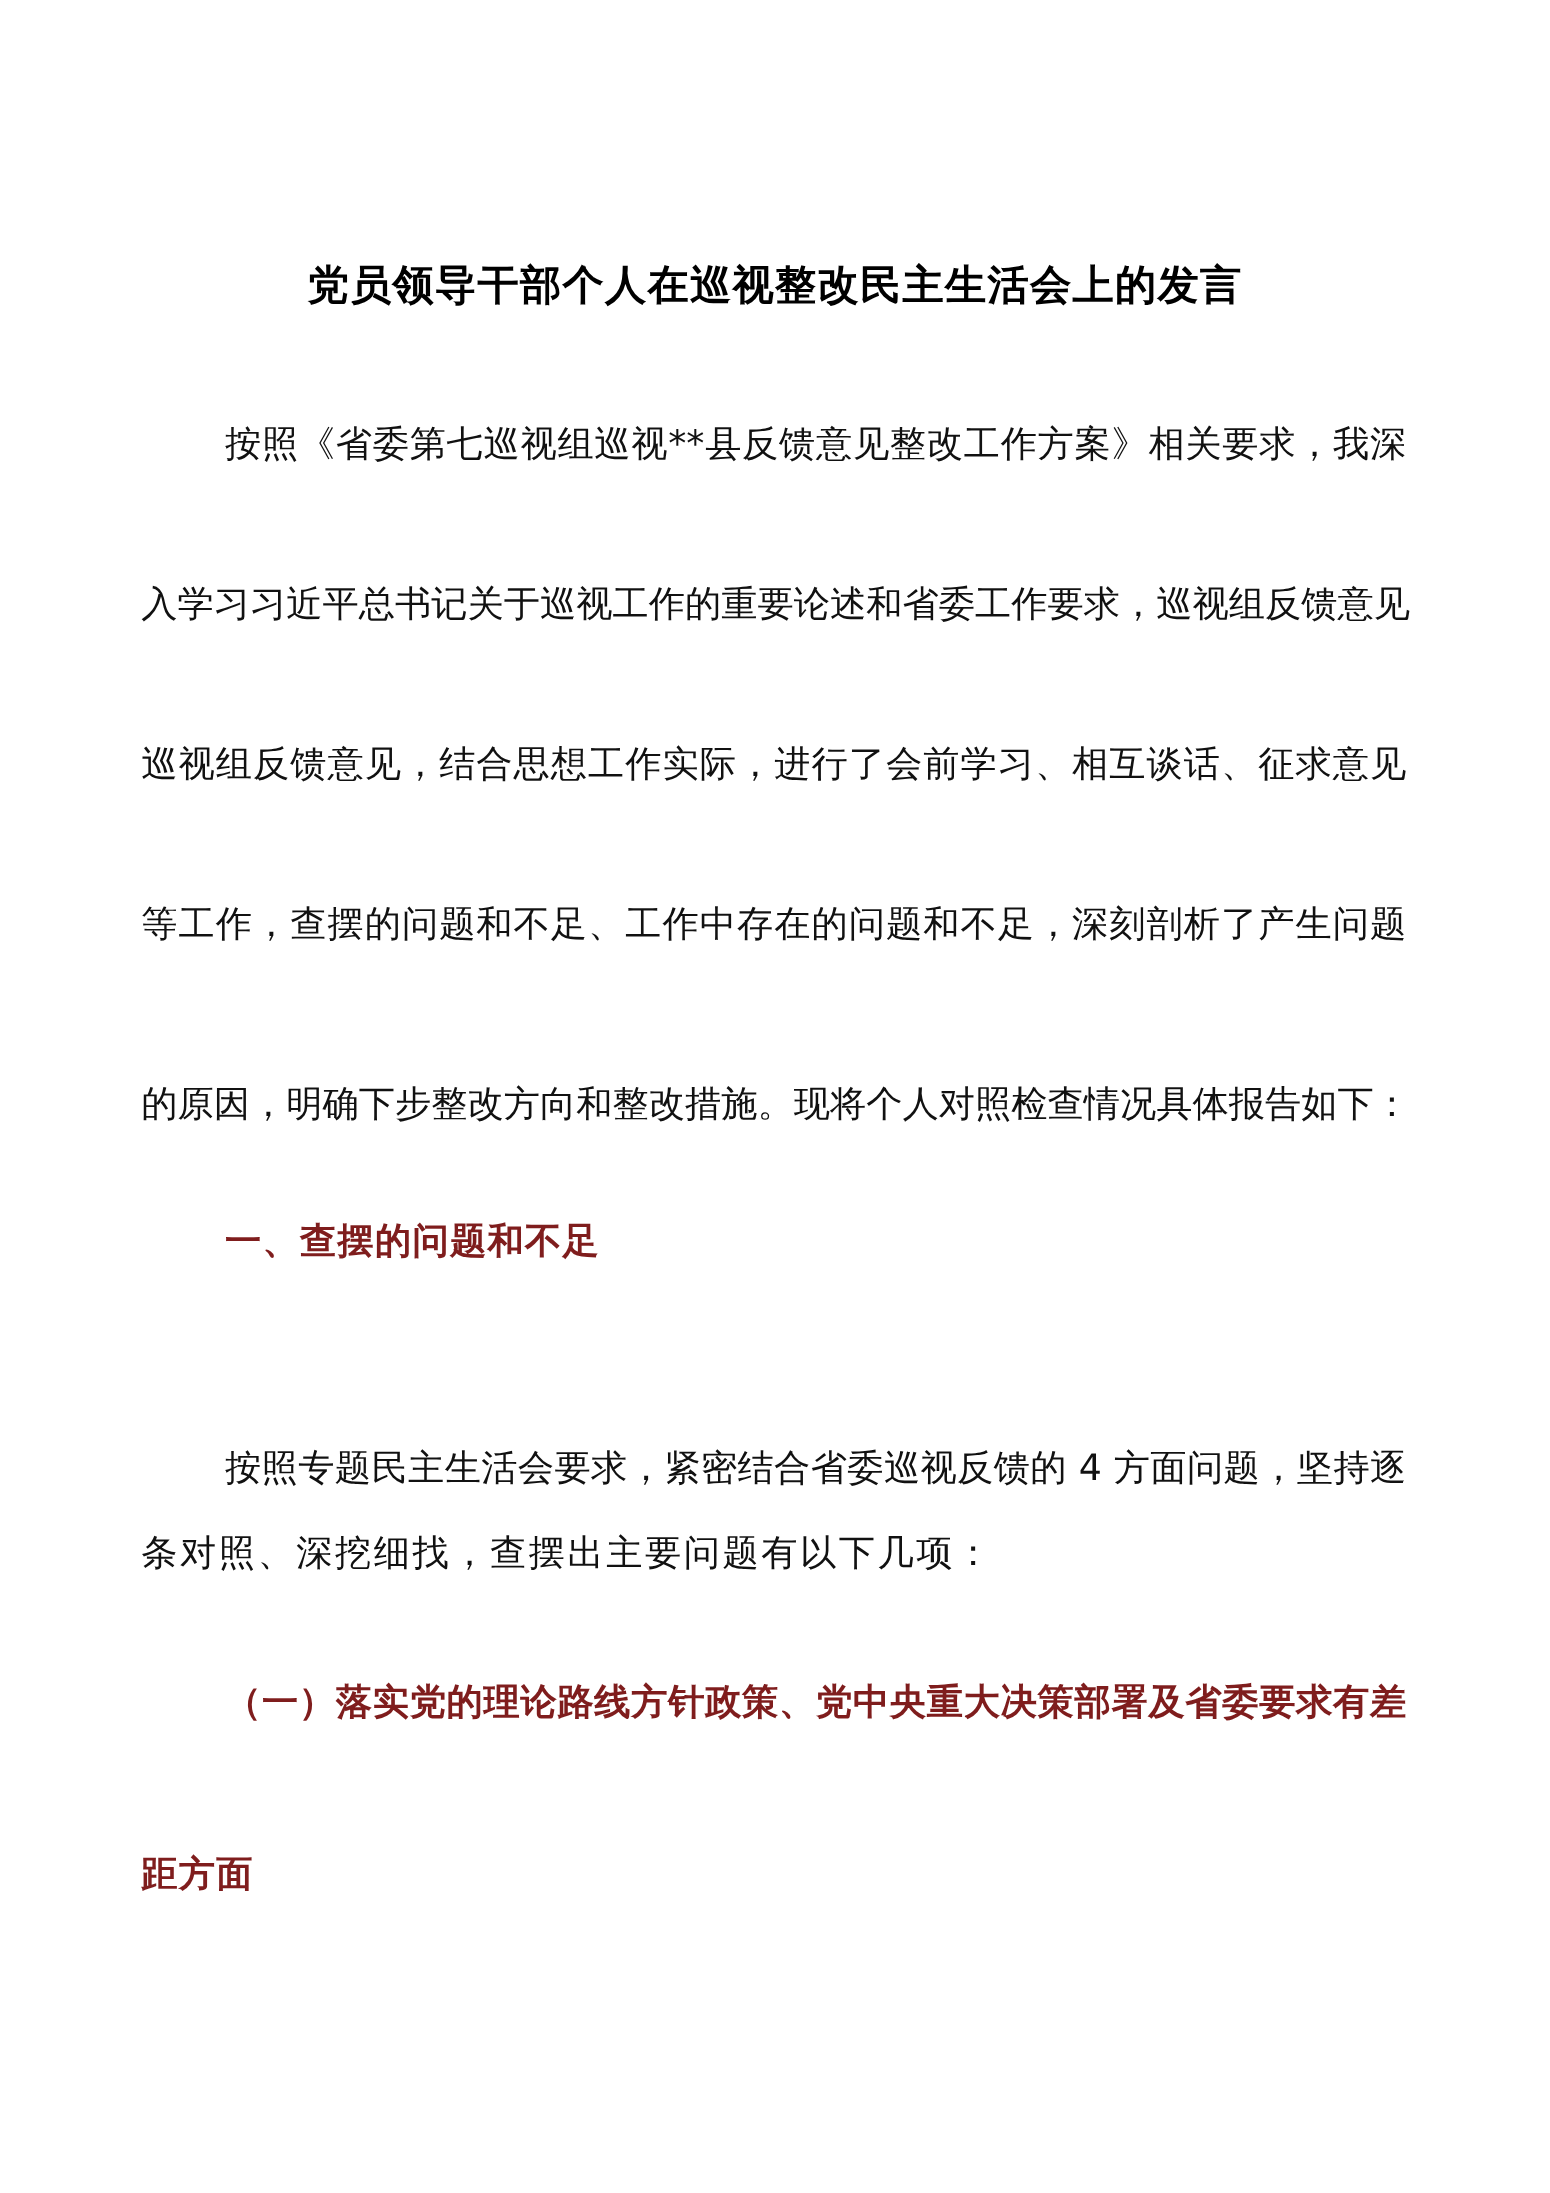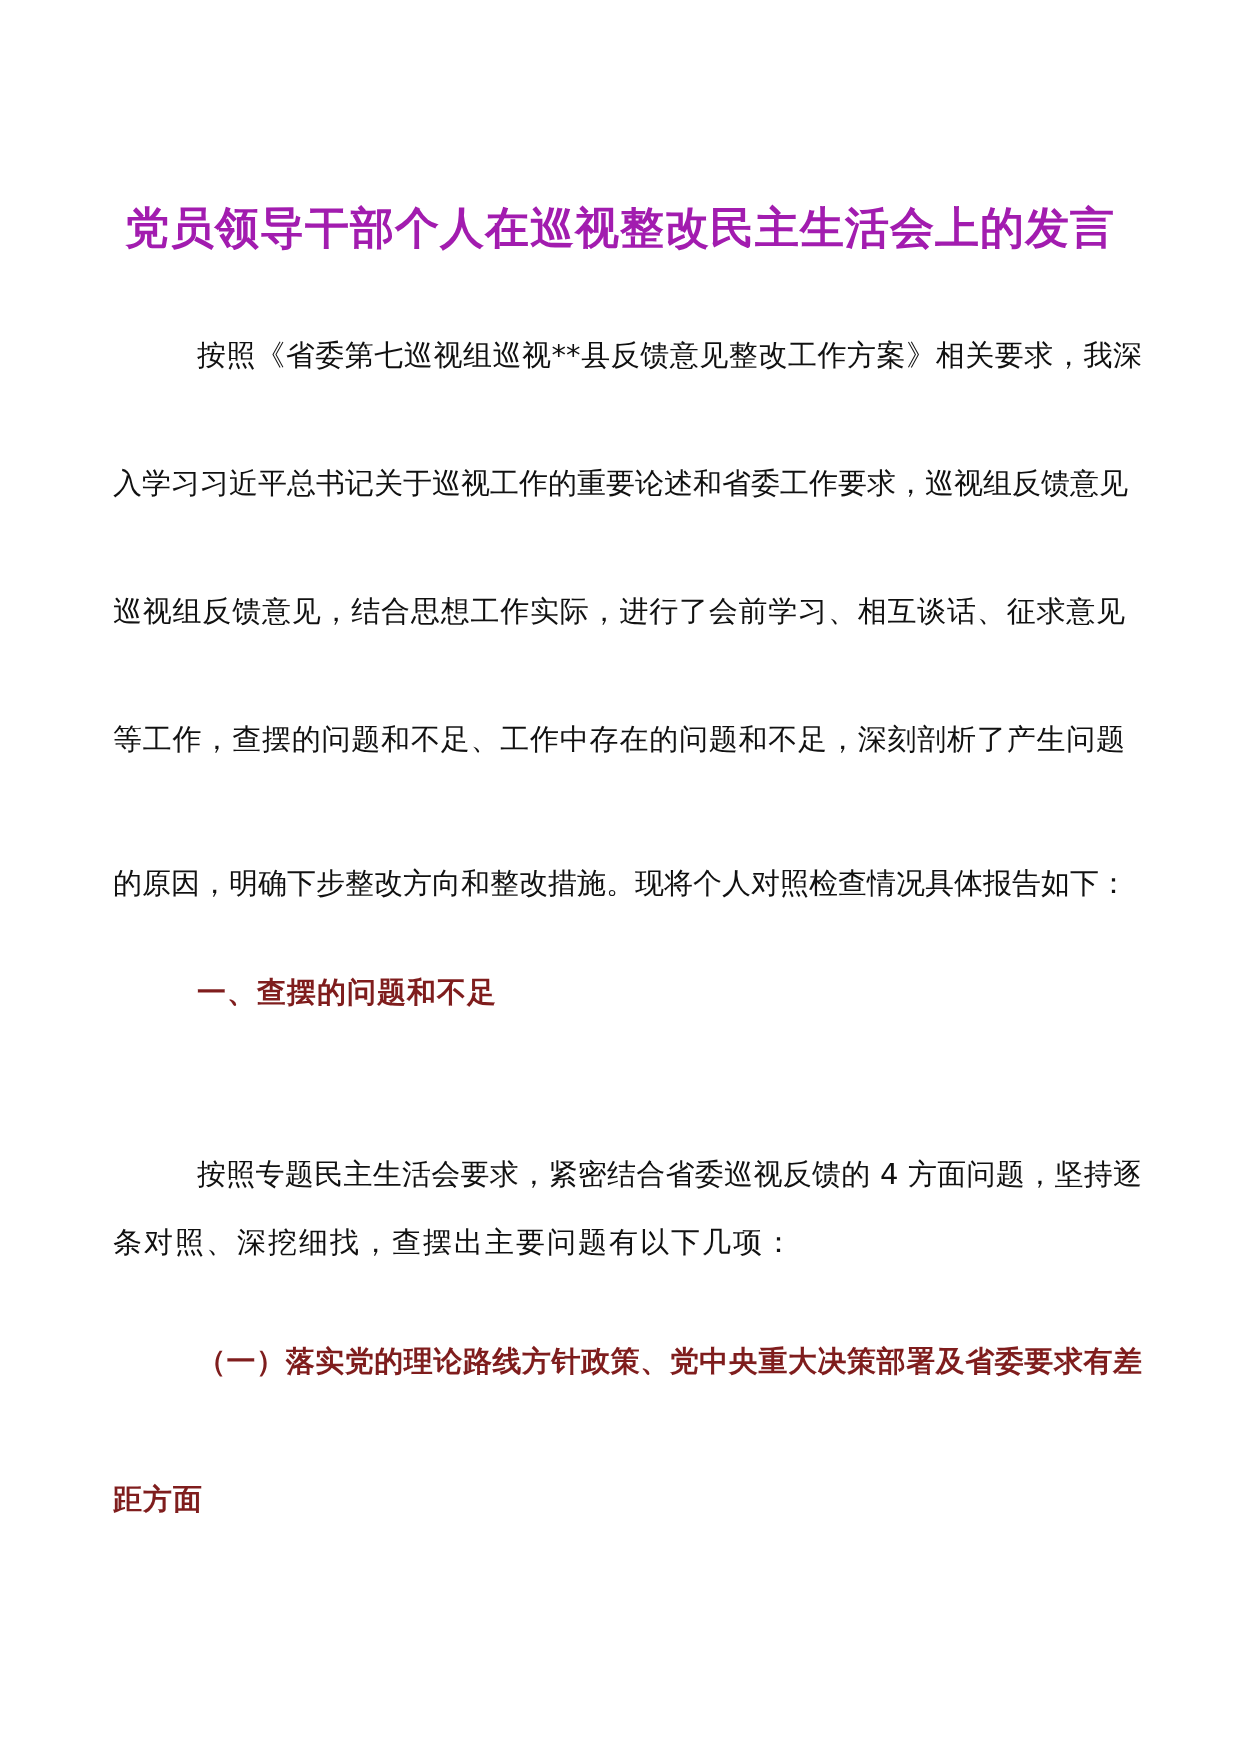--- a/index.html
+++ b/index.html
@@ -1,23 +1,23 @@
 <!DOCTYPE html>
 <html><head>
 <meta charset="utf-8">
 <style>
   html, body { margin: 0; padding: 0; background: #ffffff; }
   body { width: 1240px; height: 1754px; position: relative; overflow: hidden;
          font-family: "DejaVu Sans", "Liberation Sans", sans-serif; color: #111; }
   .line { position: absolute; left: 113px; width: 1012px; font-size: 29px; line-height: 34px;
           white-space: nowrap; text-align: justify; text-align-last: justify; }
-  .indent { left: 180px; width: 945px; margin-left: 17px; }
+  .indent { left: 180px; width: 945px; }
   .last { text-align-last: left; letter-spacing: 5px; }
   .title { position: absolute; left: 0; width: 1240px; top: 208px; text-align: center;
-           font-size: 44px; line-height: 40px; font-weight: bold; color: #a21caf; letter-spacing: 1px; }
+           font-size: 33px; line-height: 40px; font-weight: bold; color: #000000; letter-spacing: 1px; }
   .bold { font-weight: bold; color: #7f1d1d; }
 </style>
 </head>
 <body>
 
 <div>
   <div class="title">党员领导干部个人在巡视整改民主生活会上的发言</div>
 
   <div>
     <div class="line indent" style="top:338px;">按照《省委第七巡视组巡视**县反馈意见整改工作方案》相关要求，我深</div>

